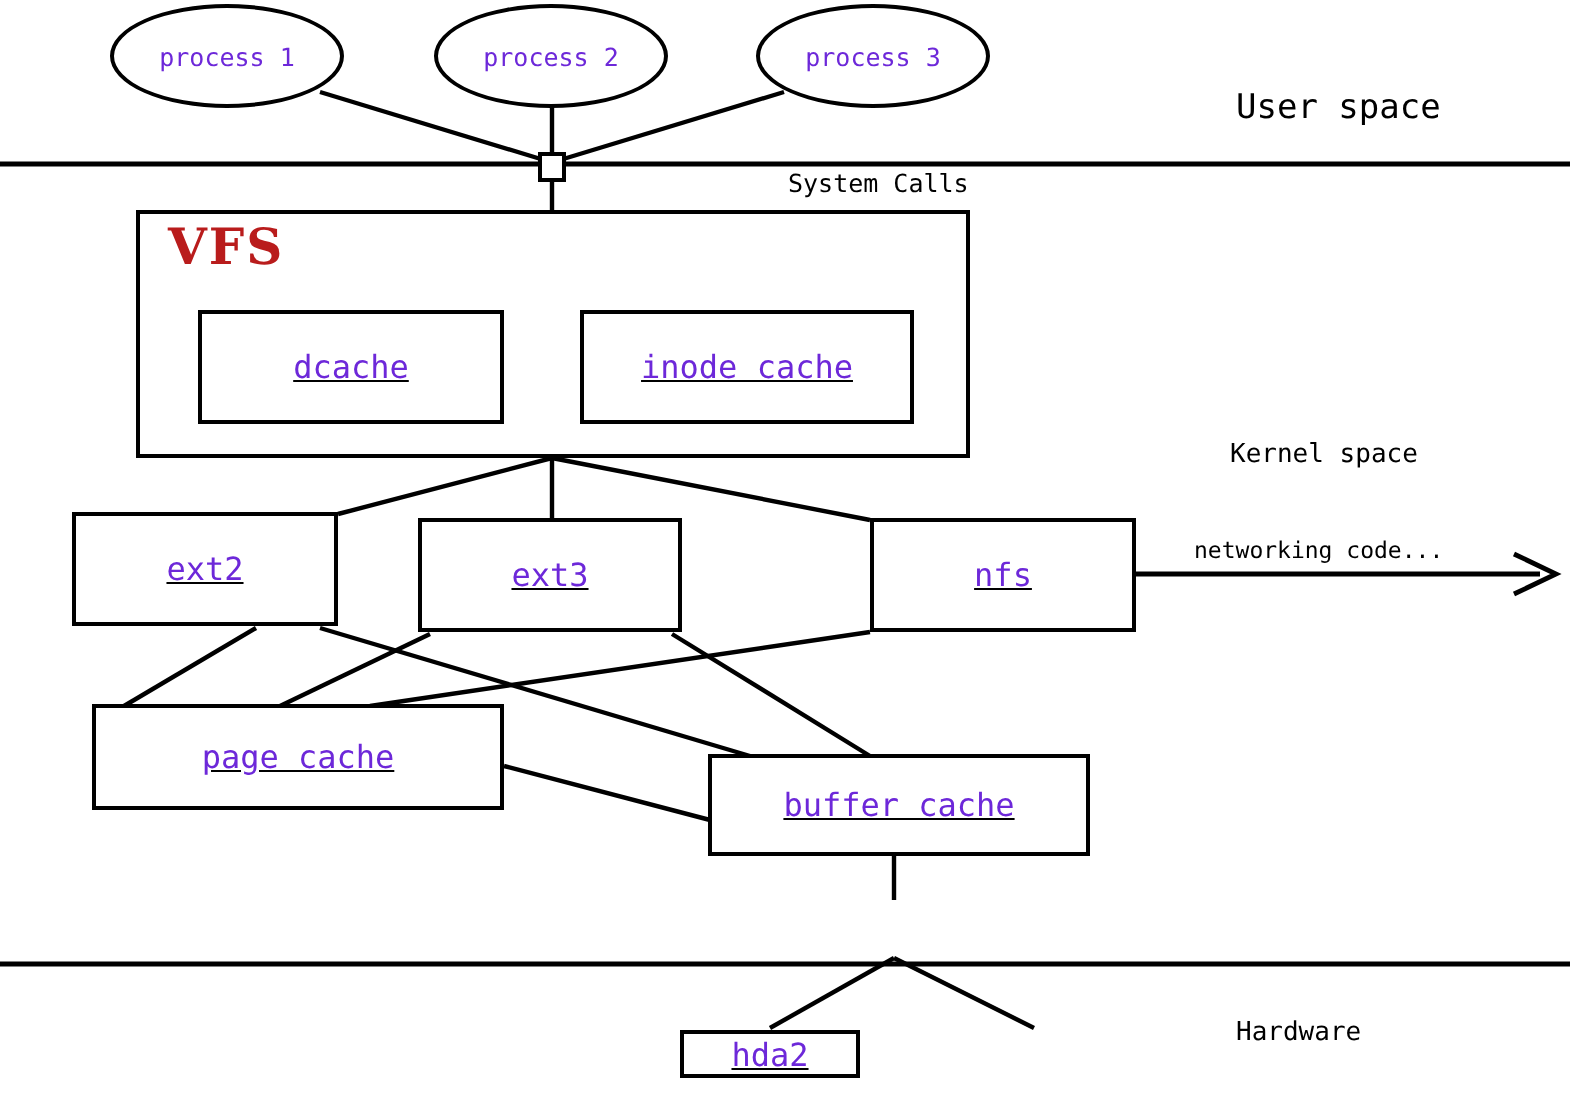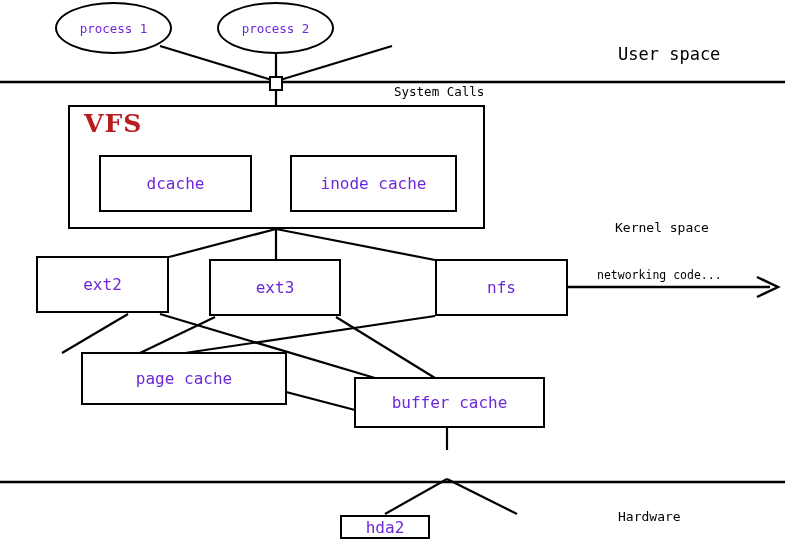--- a/index.html
+++ b/index.html
@@ -26,20 +26,21 @@
     position: absolute;
     border: 2px solid #000000;
     background: #ffffff;
     display: flex;
     align-items: center;
     justify-content: center;
     box-sizing: border-box;
     font-family: "DejaVu Sans Mono", monospace;
     color: #000000;
     white-space: nowrap;
+    text-decoration: underline;
   }
   .node-label {
     font-family: "DejaVu Sans Mono", monospace;
     color: #6d28d9;
     letter-spacing: 0px;
   }
   .plain-label {
     position: absolute;
     font-family: "DejaVu Sans Mono", monospace;
     color: #000000;
@@ -117,20 +118,23 @@
     <line x1="447" y1="479" x2="385" y2="514" stroke="#000" stroke-width="2.2"></line>
     <line x1="447" y1="479" x2="517" y2="514" stroke="#000" stroke-width="2.2"></line>
   </svg>
 
   <div class="proc-ellipse" style="left:55px; top:2px; width:117px; height:52px;">
     <span class="node-label">process 1</span>
   </div>
   <div class="proc-ellipse" style="left:217px; top:2px; width:117px; height:52px;">
     <span class="node-label">process 2</span>
   </div>
+  <div class="proc-ellipse" style="left:378px; top:2px; width:117px; height:52px;">
+    <span class="node-label">process 3</span>
+  </div>
 
   <div class="syscall-square" style="left:269px; top:76px; width:14px; height:15px;"></div>
 
   <div class="plain-label" style="left:618px; top:44px; font-size:17px;">User space</div>
   <div class="plain-label" style="left:394px; top:84px; font-size:12.5px;">System Calls</div>
   <div class="plain-label" style="left:615px; top:220px; font-size:13px;">Kernel space</div>
   <div class="plain-label" style="left:597px; top:268px; font-size:11.5px;">networking code...</div>
   <div class="plain-label" style="left:618px; top:509px; font-size:13px;">Hardware</div>
 
   <div class="vfs-outer" style="left:68px; top:105px; width:417px; height:124px;"></div>
@@ -146,21 +150,21 @@
   <div class="node-box" style="left:36px; top:256px; width:133px; height:57px; font-size:16px;">
     <span class="node-label">ext2</span>
   </div>
   <div class="node-box" style="left:209px; top:259px; width:132px; height:57px; font-size:16px;">
     <span class="node-label">ext3</span>
   </div>
   <div class="node-box" style="left:435px; top:259px; width:133px; height:57px; font-size:16px;">
     <span class="node-label">nfs</span>
   </div>
 
-  <div class="node-box" style="left:46px; top:352px; width:206px; height:53px; font-size:16px;margin-left:35px;">
+  <div class="node-box" style="left:46px; top:352px; width:206px; height:53px; font-size:16px;">
     <span class="node-label">page cache</span>
   </div>
   <div class="node-box" style="left:354px; top:377px; width:191px; height:51px; font-size:16px;">
     <span class="node-label">buffer cache</span>
   </div>
 
 
   <div class="node-box" style="left:340px; top:515px; width:90px; height:24px; font-size:16px;">
     <span class="node-label">hda2</span>
   </div>

